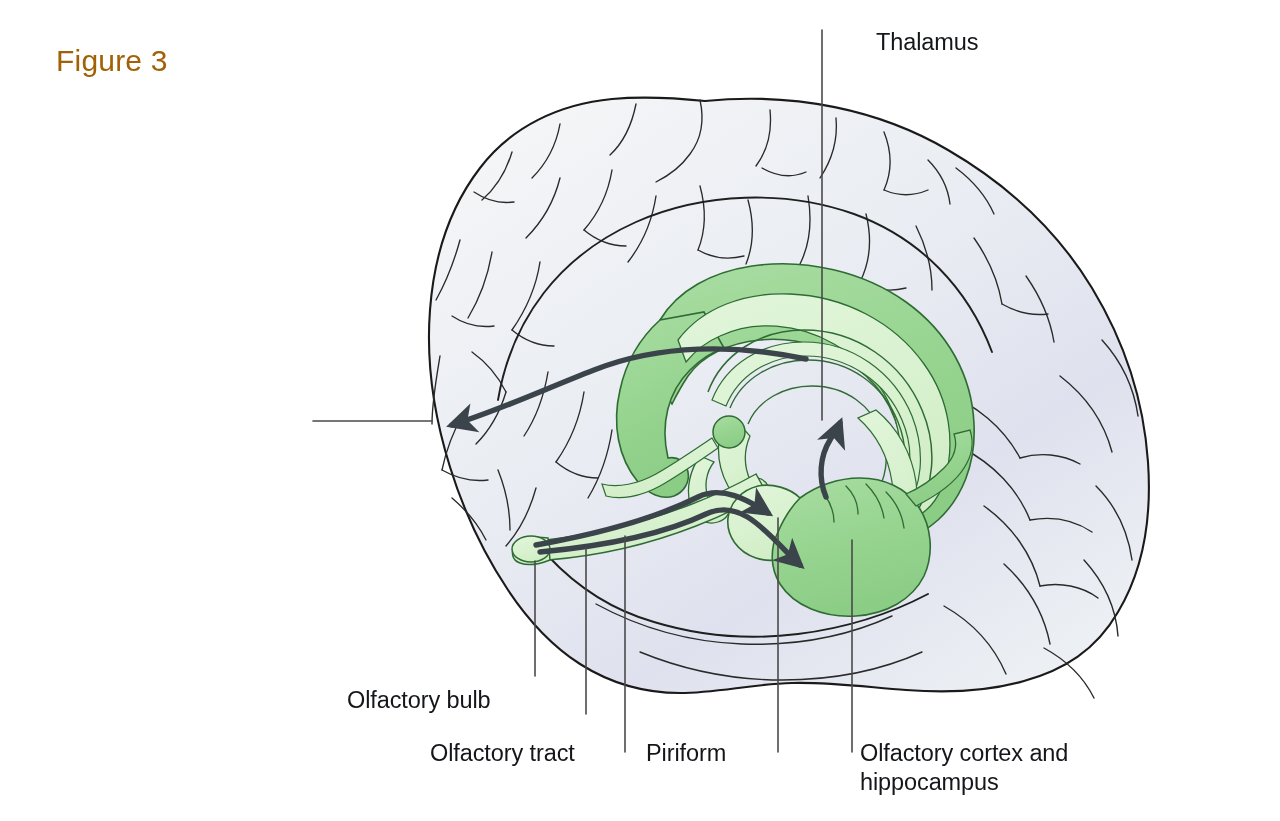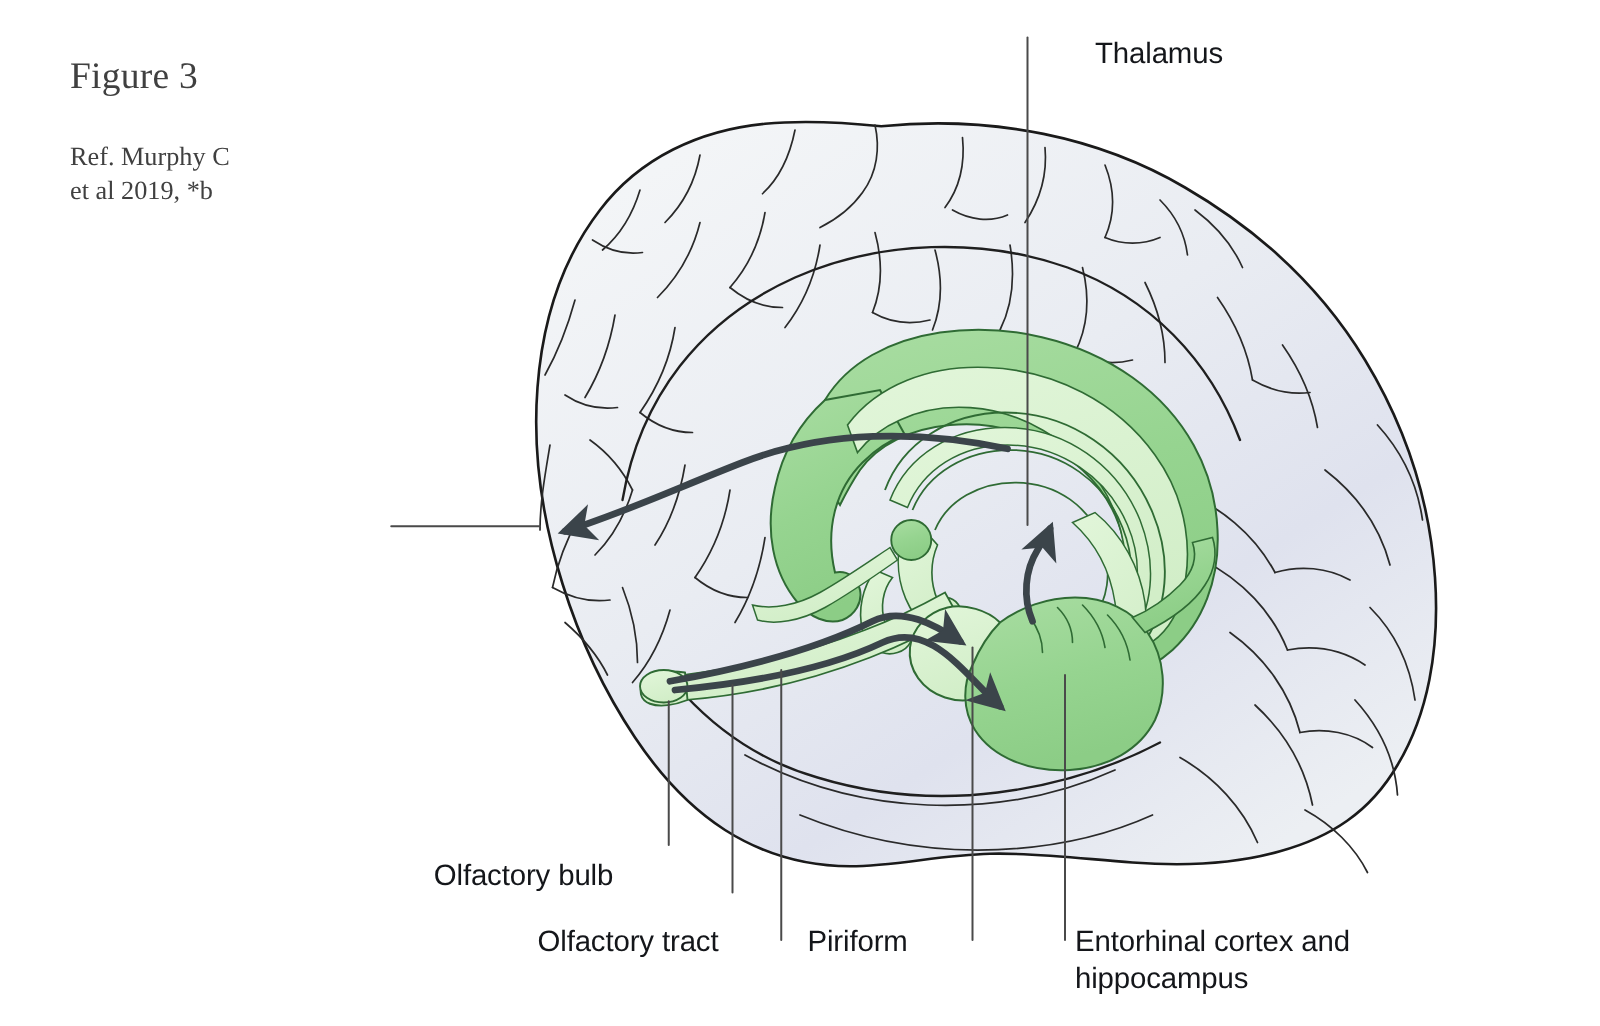--- a/index.html
+++ b/index.html
@@ -15,22 +15,22 @@
     font-family: "Liberation Sans", sans-serif;
   }
   #figure-root {
     position: absolute;
     top: 0; left: 0;
     width: 1280px;
     height: 821px;
   }
   .fig-title {
     position: absolute;
-    font-family: Liberation Serif, serif;
-    color: #404040;
+    font-family: Liberation Sans, sans-serif;
+    color: #a16207;
     white-space: pre;
   }
   #figure-number {
     left: 56px;
     top: 44px;
     font-size: 30px;
     letter-spacing: 0.2px;
   }
   #figure-ref {
     left: 56px;
@@ -56,33 +56,32 @@
   #label-entorhinal    { left: 860px; top: 739px; }
   svg { display: block; }
 </style>
 </head>
 <body>
 
 <div id="figure-root">
 
   <div class="fig-title" id="figure-number">Figure 3</div>
 
-  <div class="fig-title" id="figure-ref"><span>Ref. Murphy C</span><br><span>et al 2019, *b</span></div>
 
   <div class="anno" id="label-thalamus">Thalamus</div>
 
 
   <div class="anno" id="label-olfactory-bulb">Olfactory bulb</div>
 
 
   <div class="anno" id="label-olfactory-tract">Olfactory tract</div>
 
   <div class="anno" id="label-amygdala">Piriform</div>
 
-  <div class="anno" id="label-entorhinal"><span>Entorhinal cortex and</span><br><span>hippocampus</span></div>
+  <div class="anno" id="label-entorhinal"><span>Olfactory cortex and</span><br><span>hippocampus</span></div>
 
   <svg id="brain-svg" width="1280" height="821" viewBox="0 0 1280 821" xmlns="http://www.w3.org/2000/svg">
 
     <defs>
       <linearGradient id="cortexGrad" x1="0.15" y1="0.05" x2="0.85" y2="0.95">
         <stop offset="0%" stop-color="#f3f5f7"></stop>
         <stop offset="42%" stop-color="#e9ecf2"></stop>
         <stop offset="72%" stop-color="#dfe2ee"></stop>
         <stop offset="100%" stop-color="#eceff3"></stop>
       </linearGradient>

